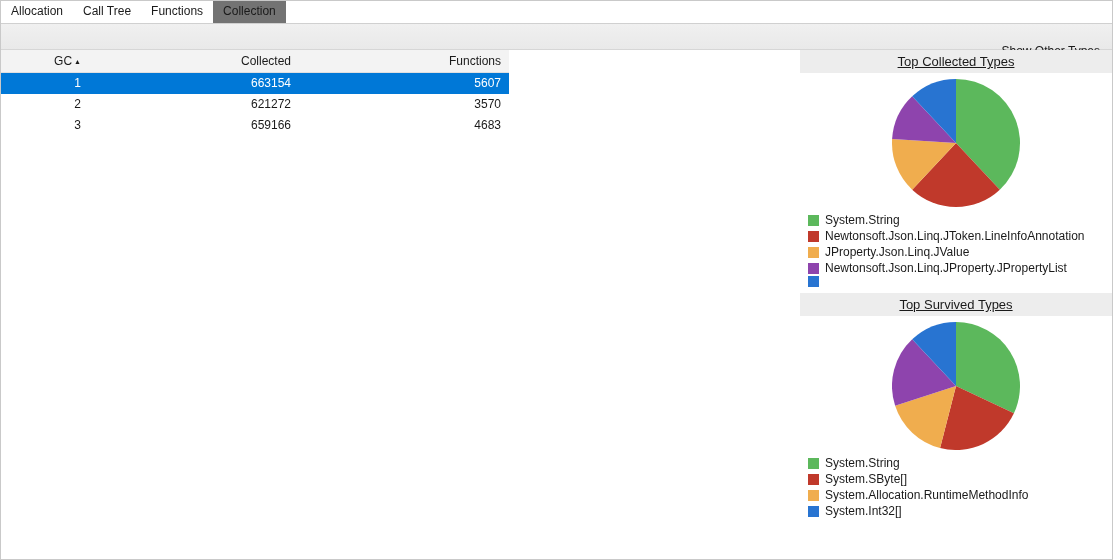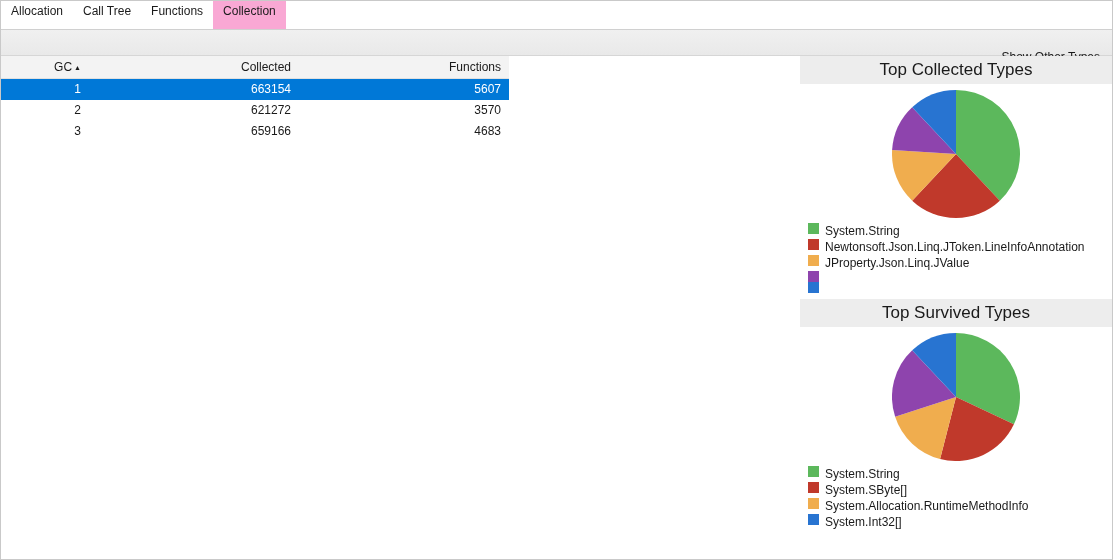--- a/index.html
+++ b/index.html
@@ -11,30 +11,30 @@
     background: #ffffff;
     width: 1113px;
     height: 560px;
     overflow: hidden;
     border: 1px solid #c9c9c9;
   }
   .tabs {
     display: flex;
     background: #ffffff;
     border-bottom: 1px solid #d0d0d0;
-    height: 29px;
+    height: 23px;
     align-items: stretch;
   }
   .tab {
     padding: 3px 10px 3px 10px;
     cursor: default;
     white-space: nowrap;
   }
   .tab.active {
-    background: #f9a8d4;
+    background: #737373;
     text-align: right;
   }
   .topbar {
     background: linear-gradient(#f0f0f0,#e9e9e9);
     border-bottom: 1px solid #d6d6d6;
     height: 26px;
     display: flex;
     justify-content: flex-end;
     align-items: center;
     padding-right: 12px;
@@ -81,31 +81,33 @@
     color: #ffffff;
   }
   table.gc col.c1 { width: 88px; }
   table.gc col.c2 { width: 210px; }
   table.gc col.c3 { width: 210px; }
 
   .panel-title {
     background: #ededed;
     text-align: center;
     padding: 4px 0;
-    font-size: 17px;
+    font-size: 13px;
+    text-decoration: underline;
   }
   .pie-wrap {
     text-align: center;
     padding: 6px 0 2px 0;
   }
   .legend {
     padding: 0 0 6px 8px;
   }
   .legend-row {
     display: flex;
+    align-items: center;
     line-height: 16px;
   }
   .legend-swatch {
     width: 11px; height: 11px;
     margin-right: 6px;
     flex: 0 0 11px;
   }
   .legend-label {
     white-space: nowrap;
     overflow: hidden;
@@ -180,20 +182,21 @@
         <div class="legend-row">
           <div class="legend-swatch" style="background: rgb(192, 57, 43);"></div>
           <div class="legend-label">Newtonsoft.Json.Linq.JToken.LineInfoAnnotation</div>
         </div>
         <div class="legend-row">
           <div class="legend-swatch" style="background: rgb(240, 173, 78);"></div>
           <div class="legend-label">JProperty.Json.Linq.JValue</div>
         </div>
         <div class="legend-row">
           <div class="legend-swatch" style="background: rgb(142, 68, 173);"></div>
+          <div class="legend-label">Newtonsoft.Json.Linq.JProperty.JPropertyList</div>
         </div>
         <div class="legend-row">
           <div class="legend-swatch" style="background: rgb(40, 116, 209);"></div>
         </div>
       </div>
 
     <div class="panel-title">Top Survived Types</div>
     <div class="pie-wrap" id="pie-survived"><svg width="128" height="128" viewBox="0 0 128 128">
           <path d="M 64 64 L 64 0 A 64 64 0 0 1 121.90893135782525 91.24987466016465 Z" fill="#5cb85c"></path>
           <path d="M 64 64 L 121.90893135782525 91.24987466016465 A 64 64 0 0 1 48.08384722144929 125.98932231223239 Z" fill="#c0392b"></path>

